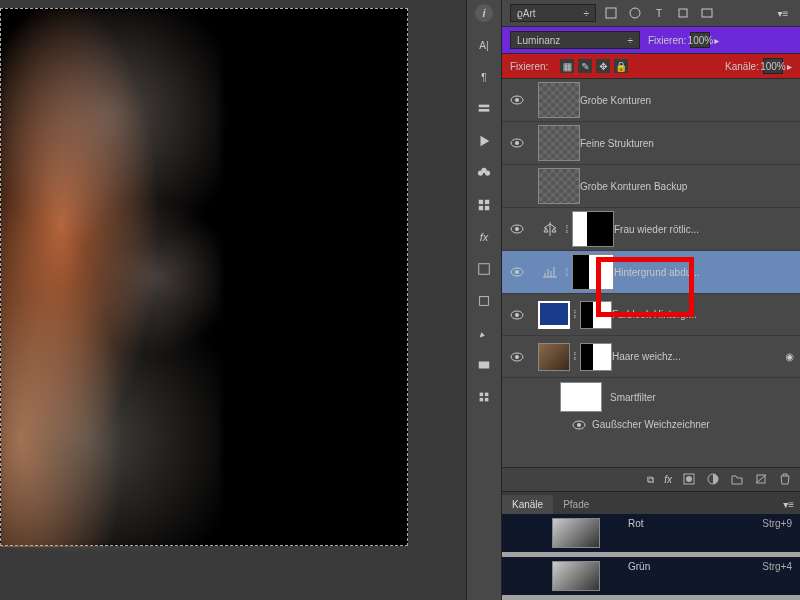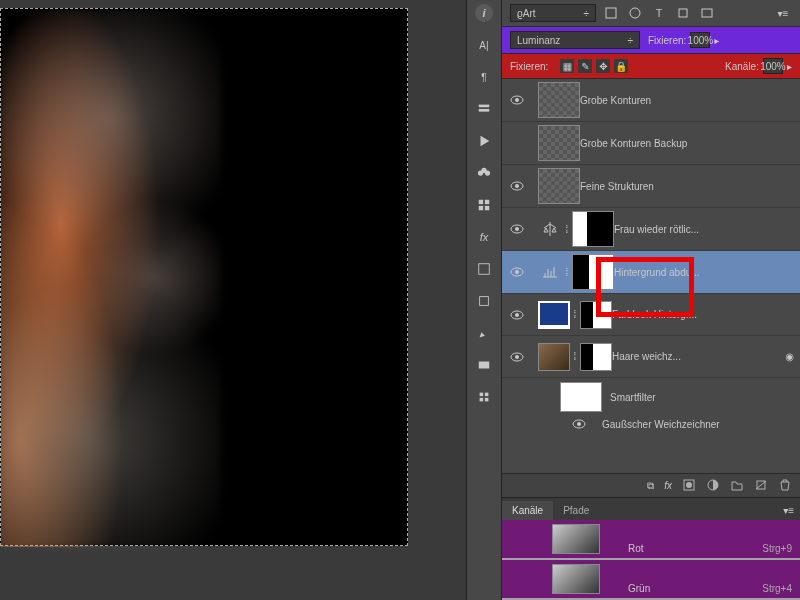--- a/index.html
+++ b/index.html
@@ -34,29 +34,29 @@
 .thumb.mask-bw{background:linear-gradient(90deg,#fff 35%,#000 35%)}
 .thumb.color-blue{background:#1a3a8a;border:2px solid #fff;border-bottom:4px solid #fff}
 .thumb.photo{background:linear-gradient(135deg,#8a6a4a,#3a2a1a)}
 .thumb.small{width:32px;height:28px}
 .link-icon{width:10px;height:10px;display:flex;align-items:center;justify-content:center}
 .adj-icon{width:24px;height:24px;display:flex;align-items:center;justify-content:center}
 .adj-icon svg{width:18px;height:18px;fill:#c8c8c8}
 .layer-name{flex:1;font-size:10px;white-space:nowrap;overflow:hidden;text-overflow:ellipsis}
 .highlight-box{position:absolute;border:5px solid #e00;pointer-events:none;z-index:100}
 .smartfilter-row{padding:4px 6px 4px 58px;display:flex;align-items:center;gap:8px}
-.smartfilter-sub{padding:3px 6px 3px 68px;display:flex;align-items:flex-start;gap:14px;font-size:10px}
+.smartfilter-sub{padding:3px 6px 3px 68px;display:flex;align-items:center;gap:4px;font-size:10px}
 .sf-thumb{width:42px;height:30px;background:#fff;border:1px solid #888}
 .layers-footer{background:#424242;height:24px;border-top:1px solid #2a2a2a;display:flex;align-items:center;justify-content:flex-end;padding:0 8px;gap:10px}
 .layers-footer svg{width:14px;height:14px;fill:#b0b0b0}
-.channels-panel{background:#701a75;border-top:1px solid #222}
+.channels-panel{background:#0f172a;border-top:1px solid #222}
 .tabs{display:flex;background:#3a3a3a;height:22px;align-items:flex-end}
 .tab{padding:4px 10px;font-size:10px;color:#aaa;cursor:pointer}
 .tab.active{background:#484848;color:#ddd}
-.channel-row{display:flex;align-items:flex-end;padding:4px 8px;gap:28px;border-bottom:2px solid #a3a3a3}
+.channel-row{display:flex;align-items:flex-start;padding:4px 8px;gap:28px;border-bottom:5px solid #a3a3a3}
 .ch-thumb{width:48px;height:30px;background:linear-gradient(135deg,#ccc,#333);border:1px solid #888}
 .ch-name{flex:1;font-size:10px}
 .ch-shortcut{font-size:10px;color:#aaa}
 .menu-icon{margin-left:auto}
 </style>
 </head>
 <body>
 
 <div class="canvas-area">
   <div class="canvas">
@@ -190,35 +190,35 @@
             <svg viewBox="0 0 14 10">
               <ellipse cx="7" cy="5" rx="6" ry="4" fill="none" stroke="#c8c8c8"></ellipse>
               <circle cx="7" cy="5" r="2"></circle>
             </svg>
           </div>
         <div class="checkbox-spacer"></div>
         <div class="thumb"></div>
         <span class="layer-name">Grobe Konturen</span>
       </div>
       <div class="layer-row">
+        <div class="eye">
+            <svg viewBox="0 0 14 10">
+              <ellipse cx="7" cy="5" rx="6" ry="4" fill="none" stroke="#c8c8c8"></ellipse>
+              <circle cx="7" cy="5" r="2"></circle>
+            </svg>
+          </div>
+        <div class="checkbox-spacer"></div>
+        <div class="thumb"></div>
+        <span class="layer-name">Feine Strukturen</span>
+      </div>
+      <div class="layer-row">
         <div class="eye"></div>
         <div class="checkbox-spacer"></div>
         <div class="thumb"></div>
         <span class="layer-name">Grobe Konturen Backup</span>
-      </div>
-      <div class="layer-row">
-        <div class="eye">
-            <svg viewBox="0 0 14 10">
-              <ellipse cx="7" cy="5" rx="6" ry="4" fill="none" stroke="#c8c8c8"></ellipse>
-              <circle cx="7" cy="5" r="2"></circle>
-            </svg>
-          </div>
-        <div class="checkbox-spacer"></div>
-        <div class="thumb"></div>
-        <span class="layer-name">Feine Strukturen</span>
       </div>
       <div class="layer-row">
         <div class="eye">
             <svg viewBox="0 0 14 10">
               <ellipse cx="7" cy="5" rx="6" ry="4" fill="none" stroke="#c8c8c8"></ellipse>
               <circle cx="7" cy="5" r="2"></circle>
             </svg>
           </div>
         <div class="checkbox-spacer"></div>
         <div class="adj-icon">

